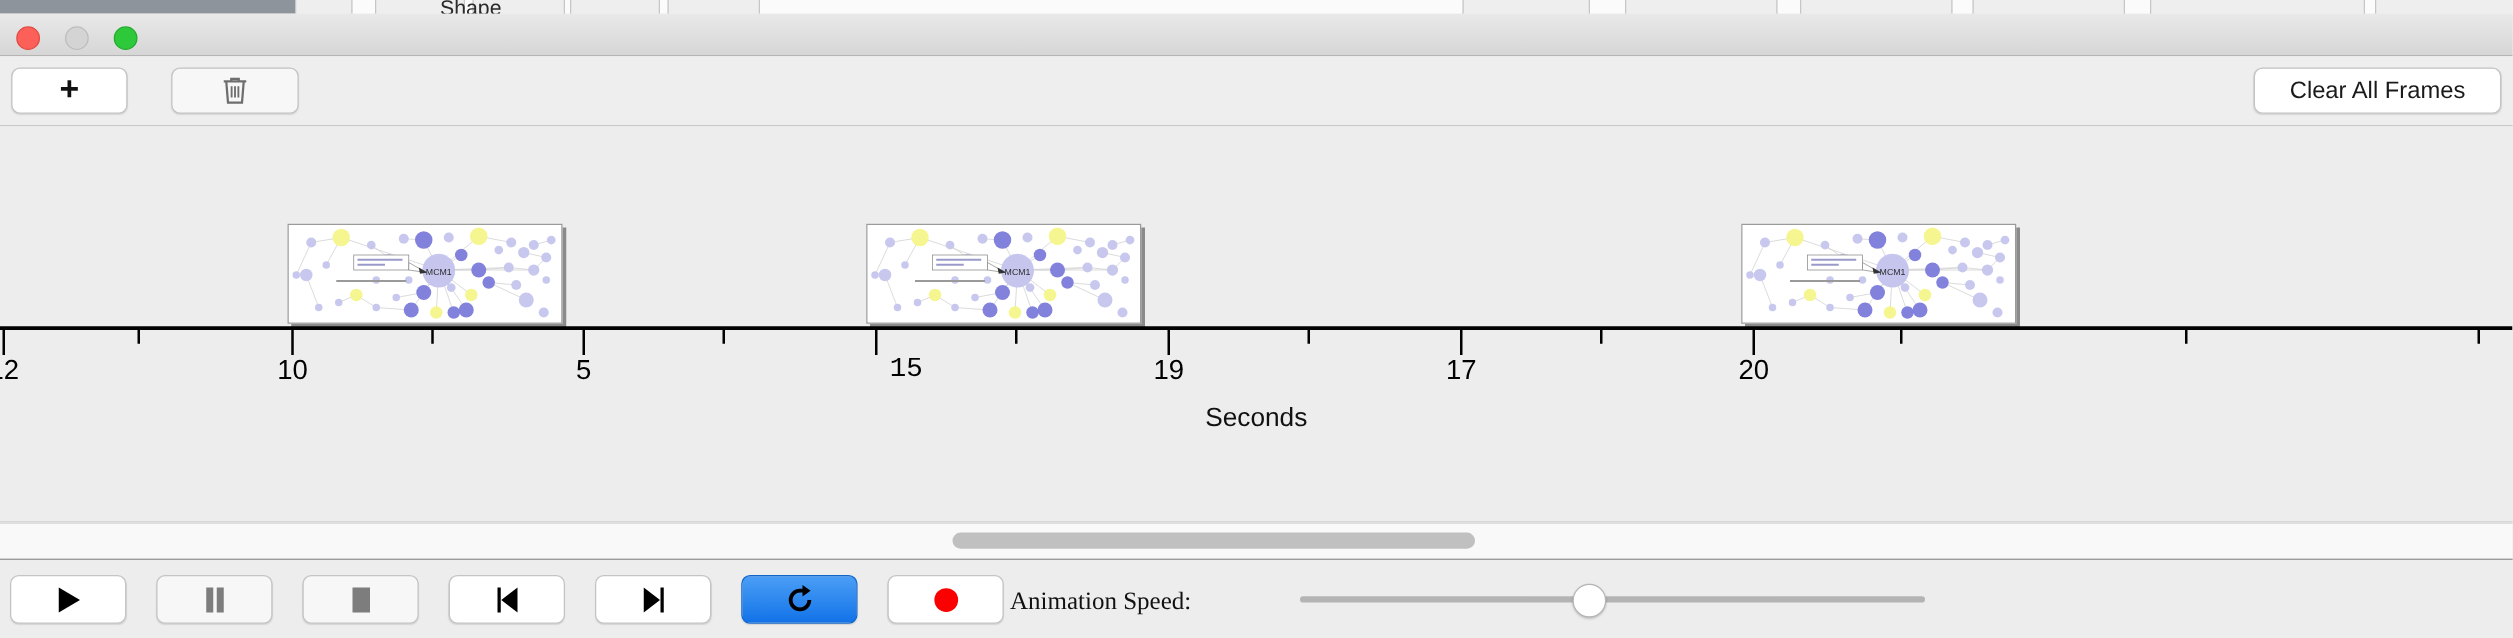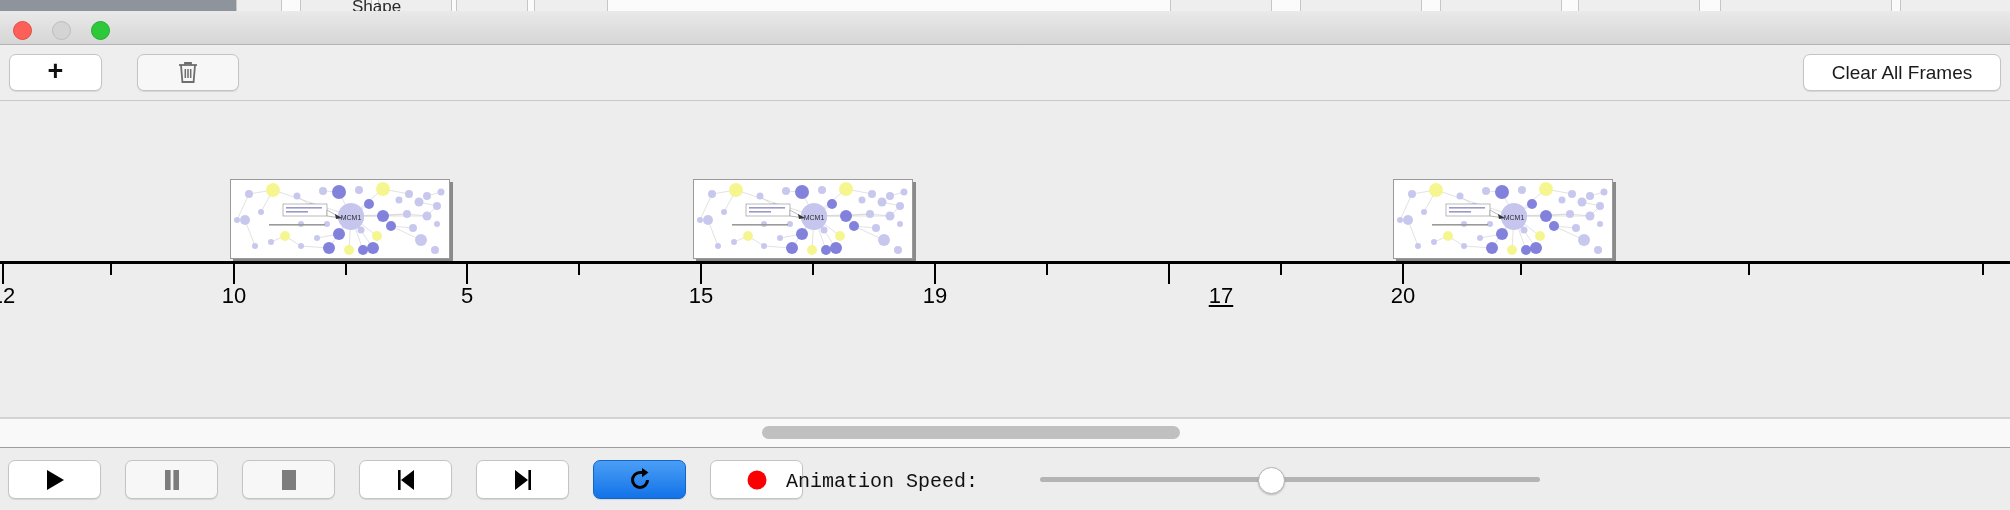--- a/index.html
+++ b/index.html
@@ -233,24 +233,24 @@
   #btn-play    { left: 8px;   width: 93px; }
   #btn-pause   { left: 125px; width: 93px; }
   #btn-stop    { left: 242px; width: 93px; }
   #btn-prev    { left: 359px; width: 93px; }
   #btn-next    { left: 476px; width: 93px; }
   #btn-loop    { left: 593px; width: 93px; }
   #btn-record  { left: 710px; width: 93px; }
 
   #speed-label {
     position: absolute;
-    left: 786px; top: 22px;
+    left: 808px; top: 22px;
     font-size: 20px;
     color: #111;
-    font-family: Liberation Mono, monospace;
+    font-family: Liberation Serif, serif;
   }
   #speed-slider {
     position: absolute;
     left: 1040px; top: 29px;
     width: 500px; height: 5px;
     background: #b4b4b4;
     border-radius: 3px;
   }
   #speed-knob {
     position: absolute;
@@ -580,37 +580,38 @@
         </div>
       <div id="axis-line"></div>
       <div id="ticks-layer">
           <div class="tick major" style="left: 2px;"></div>
           <div class="tick-label" style="left: 2px;">12</div>
           <div class="tick major" style="left: 233px;"></div>
           <div class="tick-label" style="left: 233px;">10</div>
           <div class="tick major" style="left: 466px;"></div>
           <div class="tick-label" style="left: 466px;">5</div>
           <div class="tick major" style="left: 700px;"></div>
-          <div class="tick-label" style="left: 700px;">15</div>
+          <div class="tick-label" style="left: 724px; font-family: Liberation Mono, monospace;">15</div>
           <div class="tick major" style="left: 934px;"></div>
           <div class="tick-label" style="left: 934px;">19</div>
           <div class="tick major" style="left: 1168px;"></div>
-          <div class="tick-label" style="left: 1220px; text-decoration: underline;">17</div>
+          <div class="tick-label" style="left: 1168px;">17</div>
           <div class="tick major" style="left: 1402px;"></div>
           <div class="tick-label" style="left: 1402px;">20</div>
           <div class="tick minor" style="left: 110px;"></div>
           <div class="tick minor" style="left: 345px;"></div>
           <div class="tick minor" style="left: 578px;"></div>
           <div class="tick minor" style="left: 812px;"></div>
           <div class="tick minor" style="left: 1046px;"></div>
           <div class="tick minor" style="left: 1280px;"></div>
           <div class="tick minor" style="left: 1520px;"></div>
           <div class="tick minor" style="left: 1748px;"></div>
           <div class="tick minor" style="left: 1982px;"></div>
         </div>
+      <div id="axis-title">Seconds</div>
     </div>
   </div>
 
   <div id="hscroll">
     <div id="hscroll-thumb" style="left: 762px; width: 418px;"></div>
   </div>
 
   <div id="playbar">
 
     <div class="pbtn" id="btn-play">

